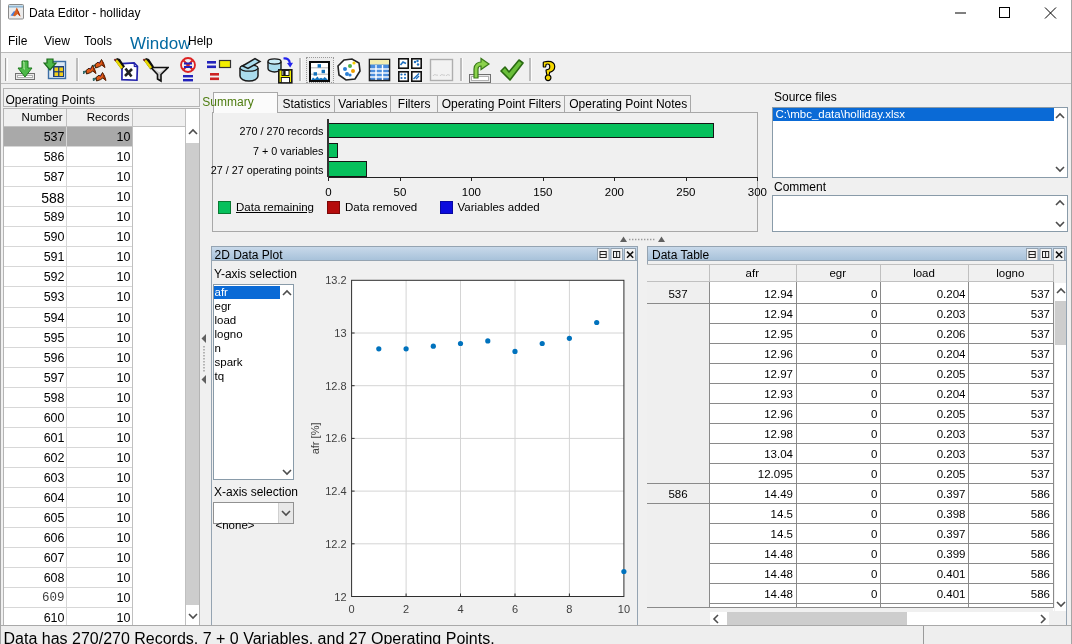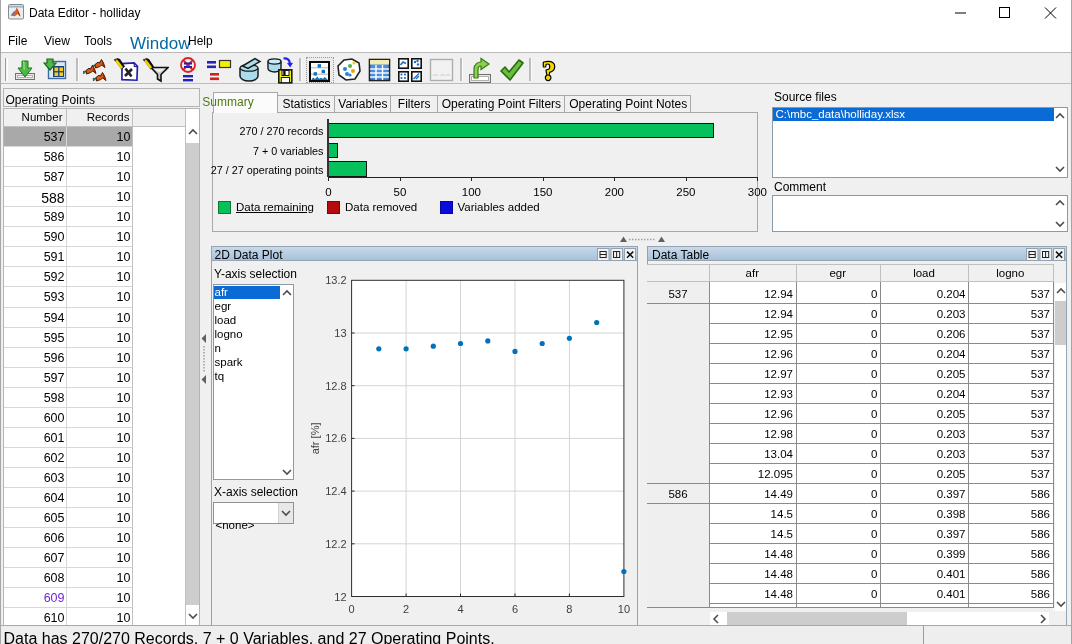--- a/index.html
+++ b/index.html
@@ -255,21 +255,21 @@
 <div class="a" style="left:4px;top:528.20px;width:129px;height:20.06px;border-bottom:1px solid #d7d7d7"></div>
 <div class="a" style="right:1007.5px;top:531.2px;font-size:12.5px;color:#000;white-space:nowrap;">606</div>
 <div class="a" style="right:941.5px;top:531.2px;font-size:12.5px;color:#000;white-space:nowrap;">10</div>
 <div class="a" style="left:4px;top:548.26px;width:129px;height:20.06px;border-bottom:1px solid #d7d7d7"></div>
 <div class="a" style="right:1007.5px;top:551.26px;font-size:12.5px;color:#000;white-space:nowrap;">607</div>
 <div class="a" style="right:941.5px;top:551.26px;font-size:12.5px;color:#000;white-space:nowrap;">10</div>
 <div class="a" style="left:4px;top:568.32px;width:129px;height:20.06px;border-bottom:1px solid #d7d7d7"></div>
 <div class="a" style="right:1007.5px;top:571.3199999999999px;font-size:12.5px;color:#000;white-space:nowrap;">608</div>
 <div class="a" style="right:941.5px;top:571.3199999999999px;font-size:12.5px;color:#000;white-space:nowrap;">10</div>
 <div class="a" style="left:4px;top:588.38px;width:129px;height:20.06px;border-bottom:1px solid #d7d7d7"></div>
-<div class="a" style="right:1007.5px;top:591.38px;font-size:12.5px;color:#6d28d9;white-space:nowrap;">609</div>
+<div class="a" style="right:1007.5px;top:591.38px;font-size:12.5px;color:#404040;white-space:nowrap;font-family:Liberation Mono, monospace;">609</div>
 <div class="a" style="right:941.5px;top:591.38px;font-size:12.5px;color:#000;white-space:nowrap;">10</div>
 <div class="a" style="left:4px;top:608.44px;width:129px;height:20.06px;border-bottom:1px solid #d7d7d7"></div>
 <div class="a" style="right:1007.5px;top:611.4399999999999px;font-size:12.5px;color:#000;white-space:nowrap;">610</div>
 <div class="a" style="right:941.5px;top:611.4399999999999px;font-size:12.5px;color:#000;white-space:nowrap;">10</div>
 <div class="a" style="left:66px;top:127px;width:1px;height:498px;background:#d7d7d7"></div>
 <div class="a" style="left:132px;top:109px;width:1px;height:516px;background:#c0c0c0"></div>
 <div class="a" style="left:185px;top:109px;width:1px;height:516px;background:#c0c0c0"></div>
 <div class="a" style="left:186px;top:109px;width:13px;height:515.5px;background:#fff"></div>
 <div class="a" style="left:186px;top:124px;width:13px;height:17px;display:flex;align-items:center;justify-content:center">
     <svg width="12" height="11" viewBox="0 0 12 11">

